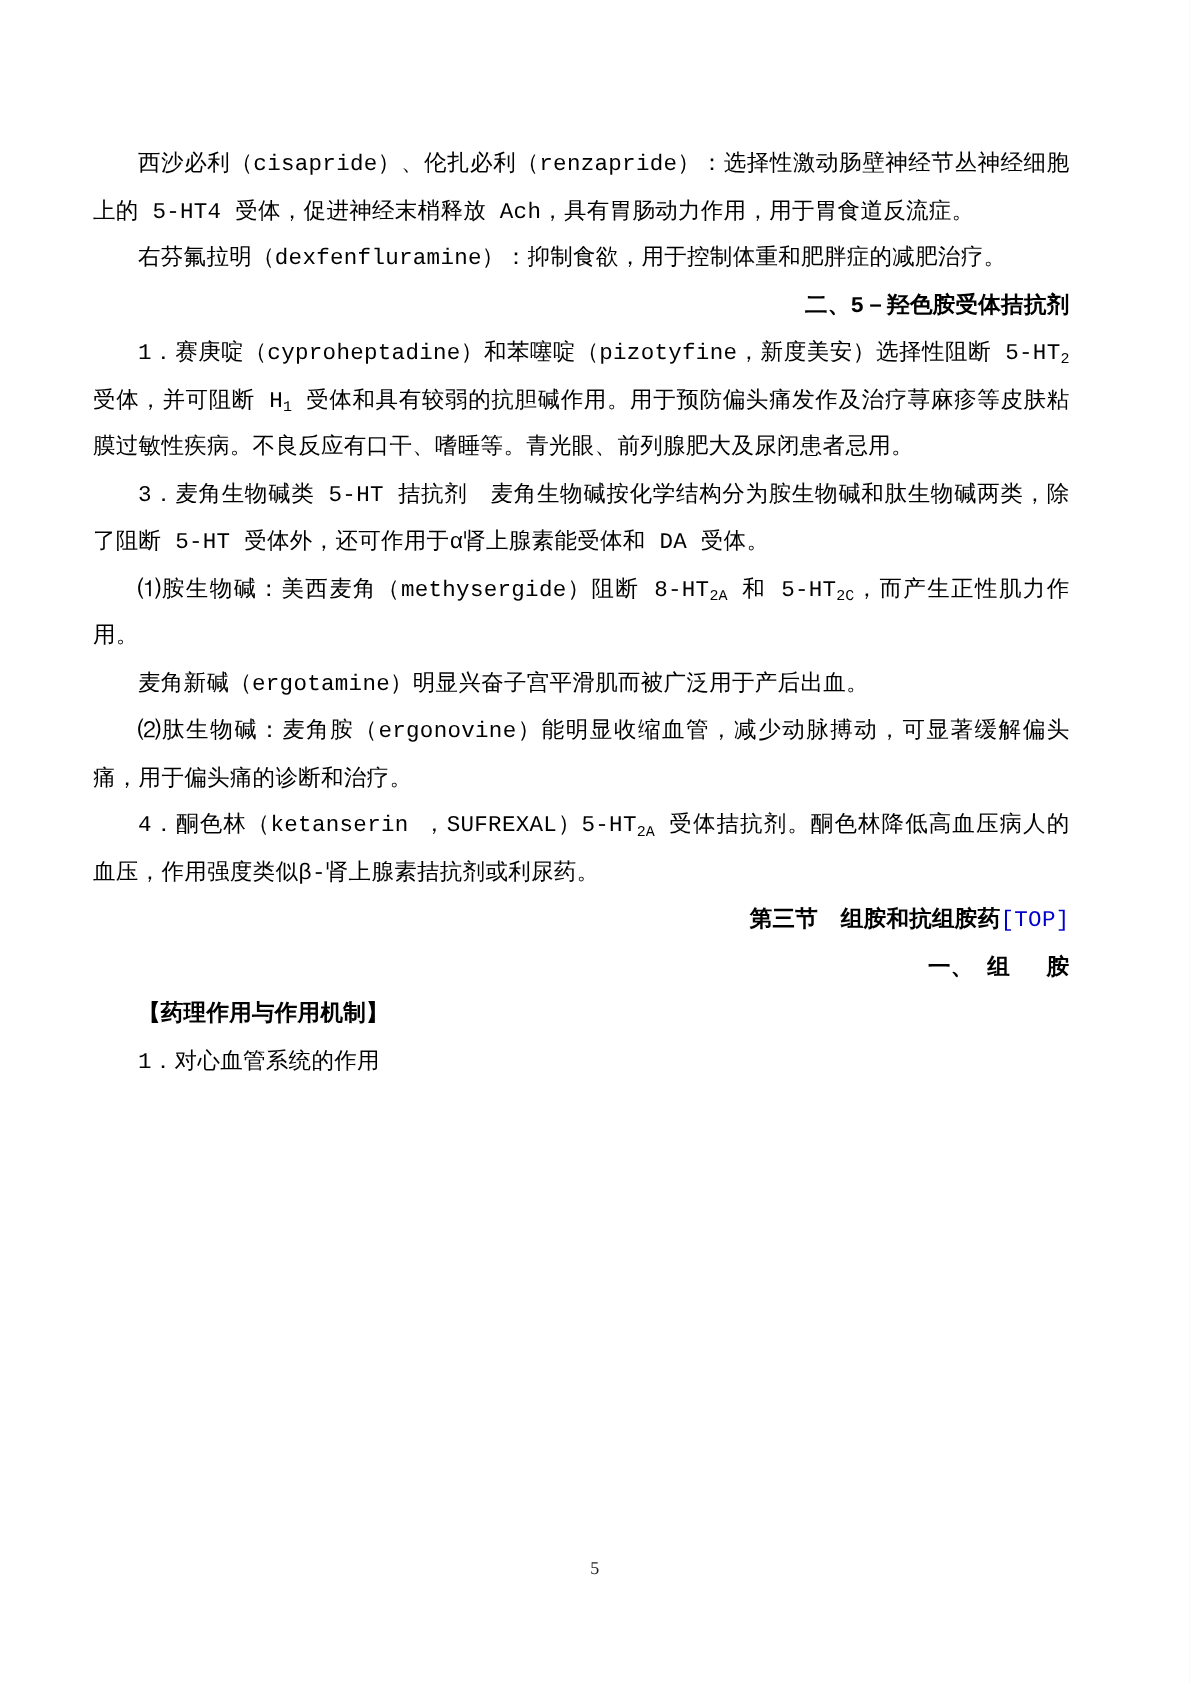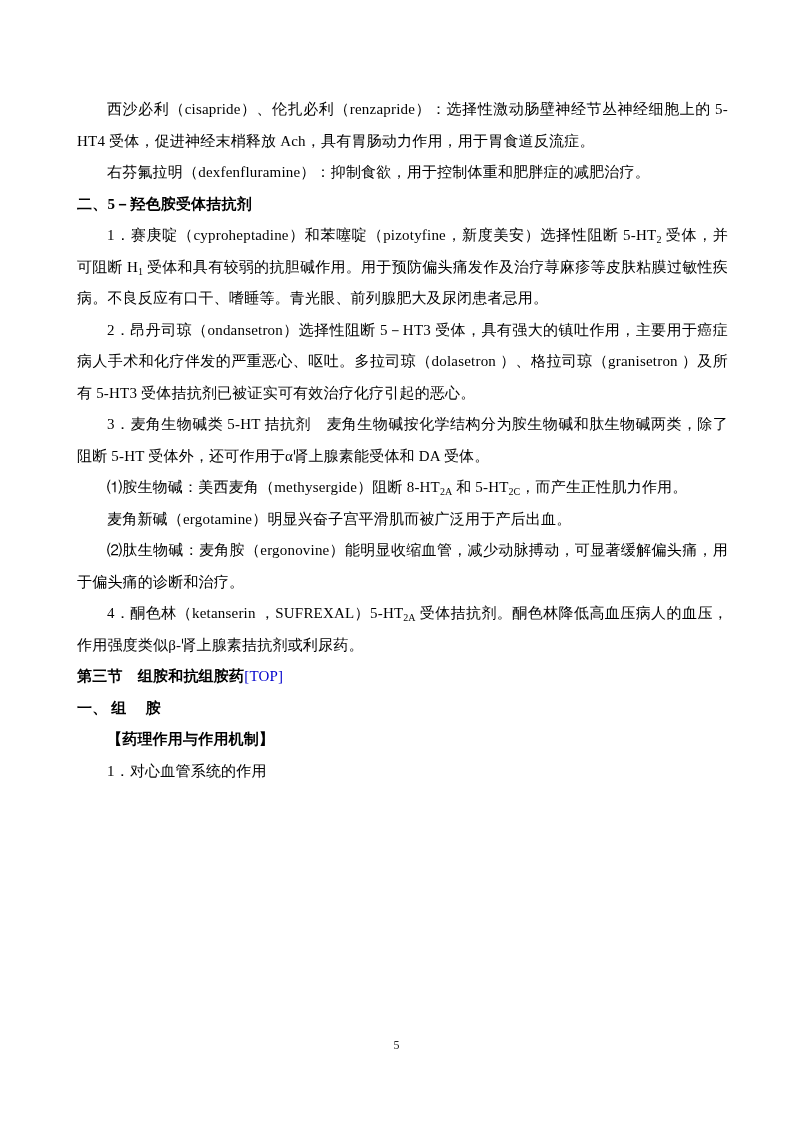--- a/index.html
+++ b/index.html
@@ -13,36 +13,37 @@
     color: #000000;
   }
   .page {
     position: absolute;
     inset: 0;
     background: #ffffff;
     outline: 1px solid #e6e6e6;
   }
   .doc {
     position: absolute;
-    left: 77px;
+    left: 62px;
     top: 94px;
     width: 651px;
+    font-family: Liberation Mono, monospace;
   }
   .blk {
     margin: 0;
     font-size: 15px;
     line-height: 31.5px;
     text-align: justify;
     text-justify: inter-ideograph;
     text-indent: 2em;
     letter-spacing: 0.2px;
     word-break: break-word;
   }
   .blk.center {
-    text-align: left;
+    text-align: right;
     text-indent: 0;
   }
   .blk.bold { font-weight: bold; }
   sub.sub {
     font-size: 10px;
     line-height: 0;
     vertical-align: -3px;
     letter-spacing: 0;
   }
   a.toplink {
@@ -62,21 +63,20 @@
 </style>
 </head>
 <body>
 
 <div class="page">
   <div class="doc" id="doc">
       <p class="blk"><span>西沙必利（cisapride）、伦扎必利（renzapride）：选择性激动肠壁神经节丛神经细胞上的 5-HT4 受体，促进神经末梢释放 Ach，具有胃肠动力作用，用于胃食道反流症。</span></p>
       <p class="blk"><span>右芬氟拉明（dexfenfluramine）：抑制食欲，用于控制体重和肥胖症的减肥治疗。</span></p>
       <p class="blk center bold"><span>二、5－羟色胺受体拮抗剂</span></p>
       <p class="blk"><span>1．赛庚啶（cyproheptadine）和苯噻啶（pizotyfine，新度美安）选择性阻断 5-HT</span><sub class="sub">2</sub><span> 受体，并可阻断 H</span><sub class="sub">1</sub><span> 受体和具有较弱的抗胆碱作用。用于预防偏头痛发作及治疗荨麻疹等皮肤粘膜过敏性疾病。不良反应有口干、嗜睡等。青光眼、前列腺肥大及尿闭患者忌用。</span></p>
-      <p class="blk"><span>2．昂丹司琼（ondansetron）选择性阻断 5－HT3 受体，具有强大的镇吐作用，主要用于癌症病人手术和化疗伴发的严重恶心、呕吐。多拉司琼（dolasetron ）、格拉司琼（granisetron ）及所有 5-HT3 受体拮抗剂已被证实可有效治疗化疗引起的恶心。</span></p>
       <p class="blk"><span>3．麦角生物碱类 5-HT 拮抗剂　麦角生物碱按化学结构分为胺生物碱和肽生物碱两类，除了阻断 5-HT 受体外，还可作用于α肾上腺素能受体和 DA 受体。</span></p>
       <p class="blk"><span>⑴胺生物碱：美西麦角（methysergide）阻断 8-HT</span><sub class="sub">2A</sub><span> 和 5-HT</span><sub class="sub">2C</sub><span>，而产生正性肌力作用。</span></p>
       <p class="blk"><span>麦角新碱（ergotamine）明显兴奋子宫平滑肌而被广泛用于产后出血。</span></p>
       <p class="blk"><span>⑵肽生物碱：麦角胺（ergonovine）能明显收缩血管，减少动脉搏动，可显著缓解偏头痛，用于偏头痛的诊断和治疗。</span></p>
       <p class="blk"><span>4．酮色林（ketanserin ，SUFREXAL）5-HT</span><sub class="sub">2A</sub><span> 受体拮抗剂。酮色林降低高血压病人的血压，作用强度类似β-肾上腺素拮抗剂或利尿药。</span></p>
       <p class="blk center bold"><span>第三节　组胺和抗组胺药</span><a class="toplink" href="#">[TOP]</a></p>
       <p class="blk center bold"><span>一、 组　 胺</span></p>
       <p class="blk bold"><span>【药理作用与作用机制】</span></p>
       <p class="blk"><span>1．对心血管系统的作用</span></p>
     </div>

